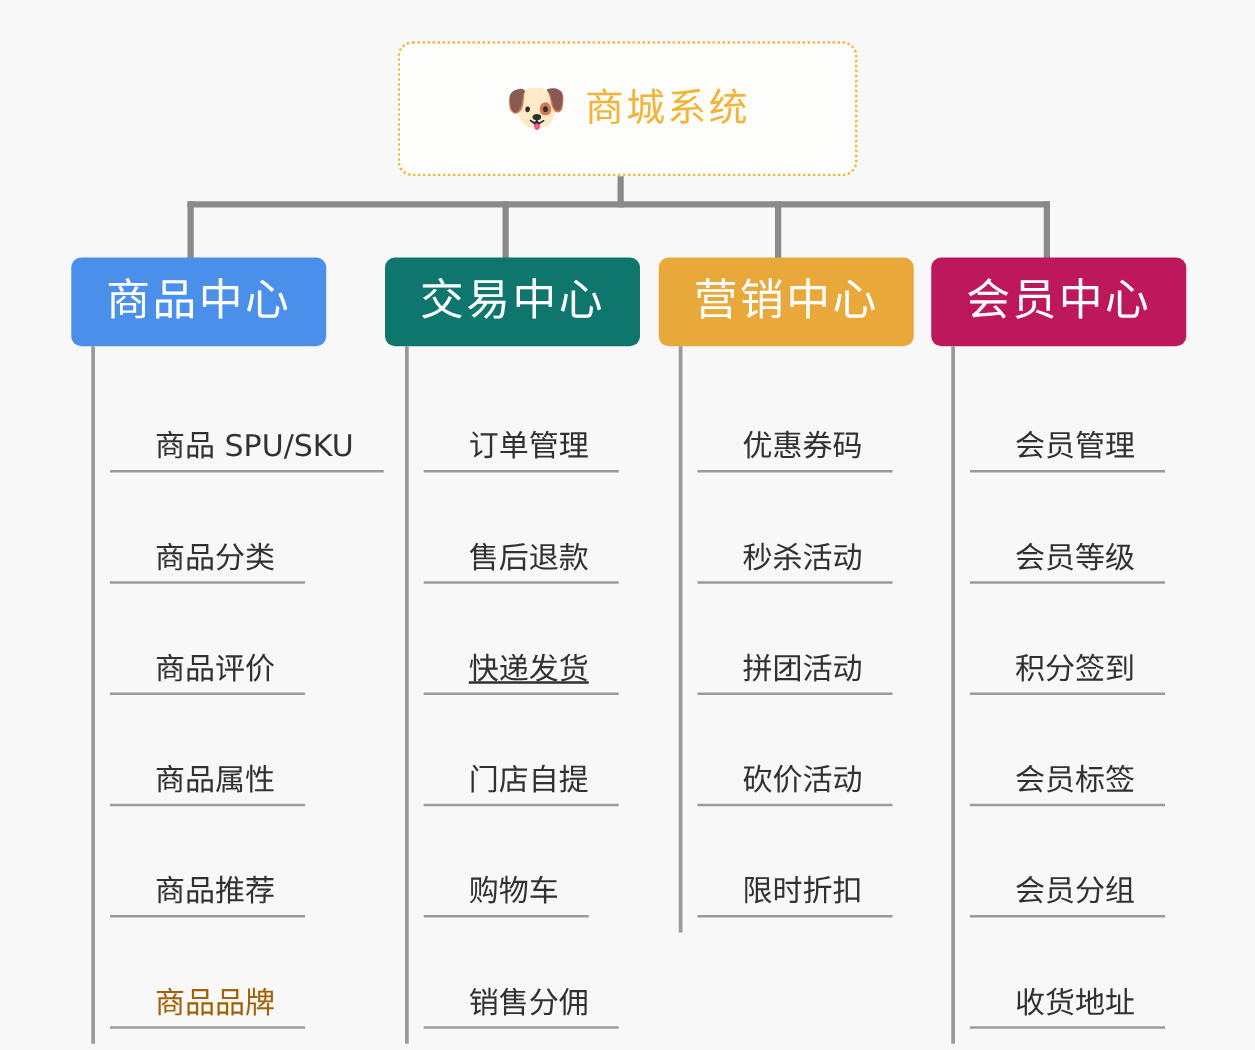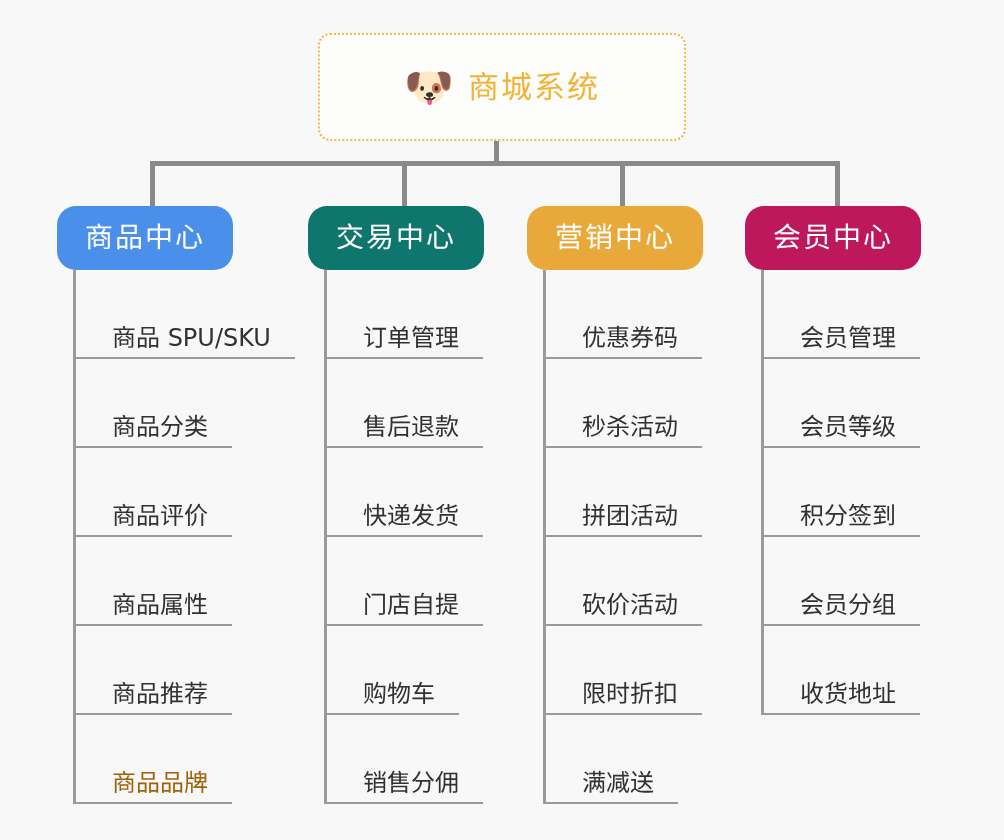--- a/index.html
+++ b/index.html
@@ -97,34 +97,34 @@
     width: 250px;
   }
   .column.c0 { left: 57px; }
   .column.c1 { left: 308px; }
   .column.c2 { left: 527px; }
   .column.c3 { left: 745px; }
 
   .branch-header {
     box-sizing: border-box;
     display: inline-block;
-    border-radius: 19px;
+    border-radius: 8px;
     color: #ffffff;
-    font-size: 28px;
+    font-size: 35px;
     line-height: 1;
     padding: 18px 28px;
     letter-spacing: 2px;
     white-space: nowrap;
   }
 
   
   .leaf-list {
     position: relative;
     margin: 16px;
-    padding: 0;
+    padding: 12px;
     list-style: none;
     border-left: 3px solid #9a9a9a;
     margin-left: 16px;
     margin-top: 0;
   }
   .leaf-item {
     height: 89px;
     display: flex;
     align-items: flex-end;
     box-sizing: border-box;
@@ -187,21 +187,21 @@
     <div class="column c1">
       <div class="branch-header" style="background: #0f766e;">交易中心</div>
       <ul class="leaf-list" style="border-left-color: rgb(154, 154, 154);">
         <li class="leaf-item">
             <span class="leaf-inner" style="border-bottom-color: rgb(154, 154, 154); color: rgb(49, 49, 49);">订单管理</span>
           </li>
         <li class="leaf-item">
             <span class="leaf-inner" style="border-bottom-color: rgb(154, 154, 154); color: rgb(49, 49, 49);">售后退款</span>
           </li>
         <li class="leaf-item">
-            <span class="leaf-inner" style="border-bottom-color: rgb(154, 154, 154); color: rgb(49, 49, 49);">快递发货</span>
+            <span class="leaf-inner" style="border-bottom-color: rgb(154, 154, 154); color: rgb(49, 49, 49); text-decoration: underline;">快递发货</span>
           </li>
         <li class="leaf-item">
             <span class="leaf-inner" style="border-bottom-color: rgb(154, 154, 154); color: rgb(49, 49, 49);">门店自提</span>
           </li>
         <li class="leaf-item">
             <span class="leaf-inner" style="border-bottom-color: rgb(154, 154, 154); color: rgb(49, 49, 49);">购物车</span>
           </li>
         <li class="leaf-item">
             <span class="leaf-inner" style="border-bottom-color: rgb(154, 154, 154); color: rgb(49, 49, 49);">销售分佣</span>
           </li>
@@ -219,39 +219,39 @@
           </li>
         <li class="leaf-item">
             <span class="leaf-inner" style="border-bottom-color: rgb(154, 154, 154); color: rgb(49, 49, 49);">拼团活动</span>
           </li>
         <li class="leaf-item">
             <span class="leaf-inner" style="border-bottom-color: rgb(154, 154, 154); color: rgb(49, 49, 49);">砍价活动</span>
           </li>
         <li class="leaf-item">
             <span class="leaf-inner" style="border-bottom-color: rgb(154, 154, 154); color: rgb(49, 49, 49);">限时折扣</span>
           </li>
-        <li class="leaf-item">
-            <span class="leaf-inner" style="border-bottom-color: rgb(154, 154, 154); color: rgb(49, 49, 49);">满减送</span>
-          </li>
       </ul>
     </div>
 
     <div class="column c3">
       <div class="branch-header" style="background: #be185d;">会员中心</div>
       <ul class="leaf-list" style="border-left-color: rgb(154, 154, 154);">
         <li class="leaf-item">
             <span class="leaf-inner" style="border-bottom-color: rgb(154, 154, 154); color: rgb(49, 49, 49);">会员管理</span>
           </li>
         <li class="leaf-item">
             <span class="leaf-inner" style="border-bottom-color: rgb(154, 154, 154); color: rgb(49, 49, 49);">会员等级</span>
           </li>
         <li class="leaf-item">
             <span class="leaf-inner" style="border-bottom-color: rgb(154, 154, 154); color: rgb(49, 49, 49);">积分签到</span>
           </li>
         <li class="leaf-item">
+            <span class="leaf-inner" style="border-bottom-color: rgb(154, 154, 154); color: rgb(49, 49, 49);">会员标签</span>
+          </li>
+        <li class="leaf-item">
             <span class="leaf-inner" style="border-bottom-color: rgb(154, 154, 154); color: rgb(49, 49, 49);">会员分组</span>
           </li>
         <li class="leaf-item">
             <span class="leaf-inner" style="border-bottom-color: rgb(154, 154, 154); color: rgb(49, 49, 49);">收货地址</span>
           </li>
       </ul>
     </div>
 
   </div>
 </div>

